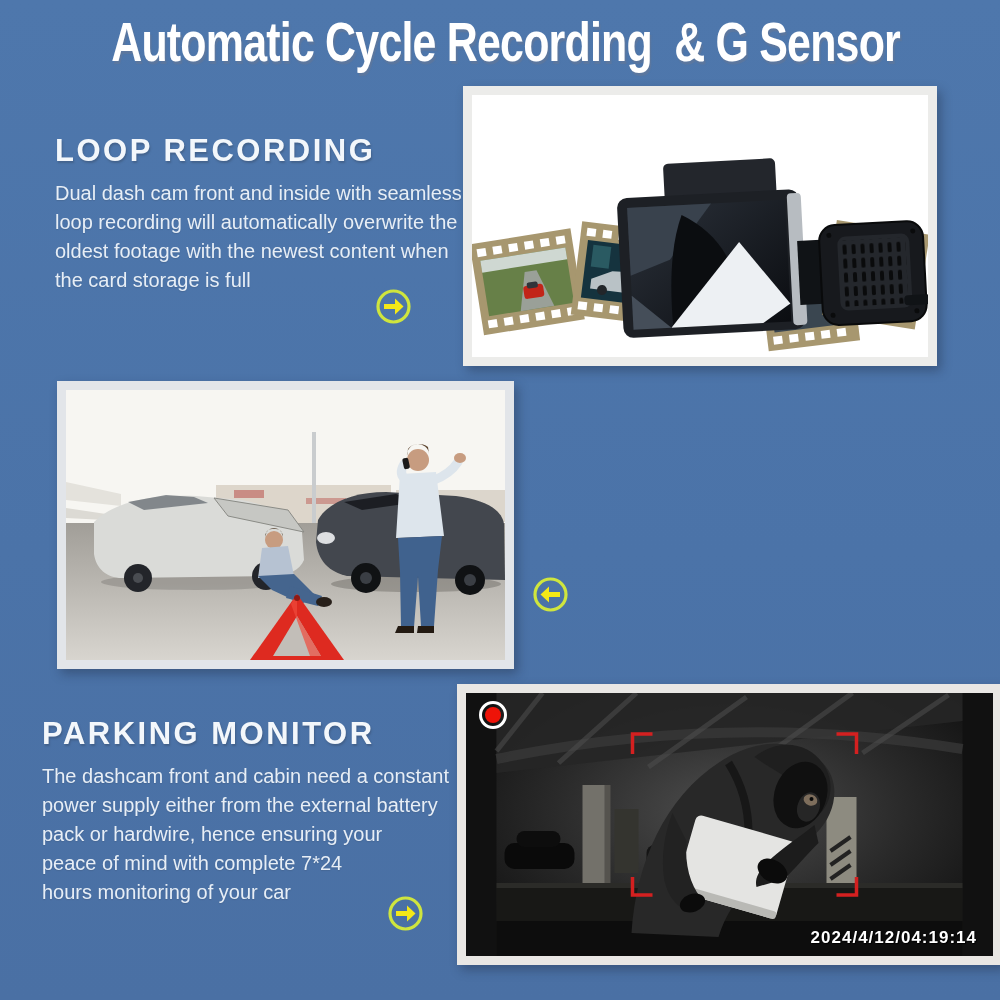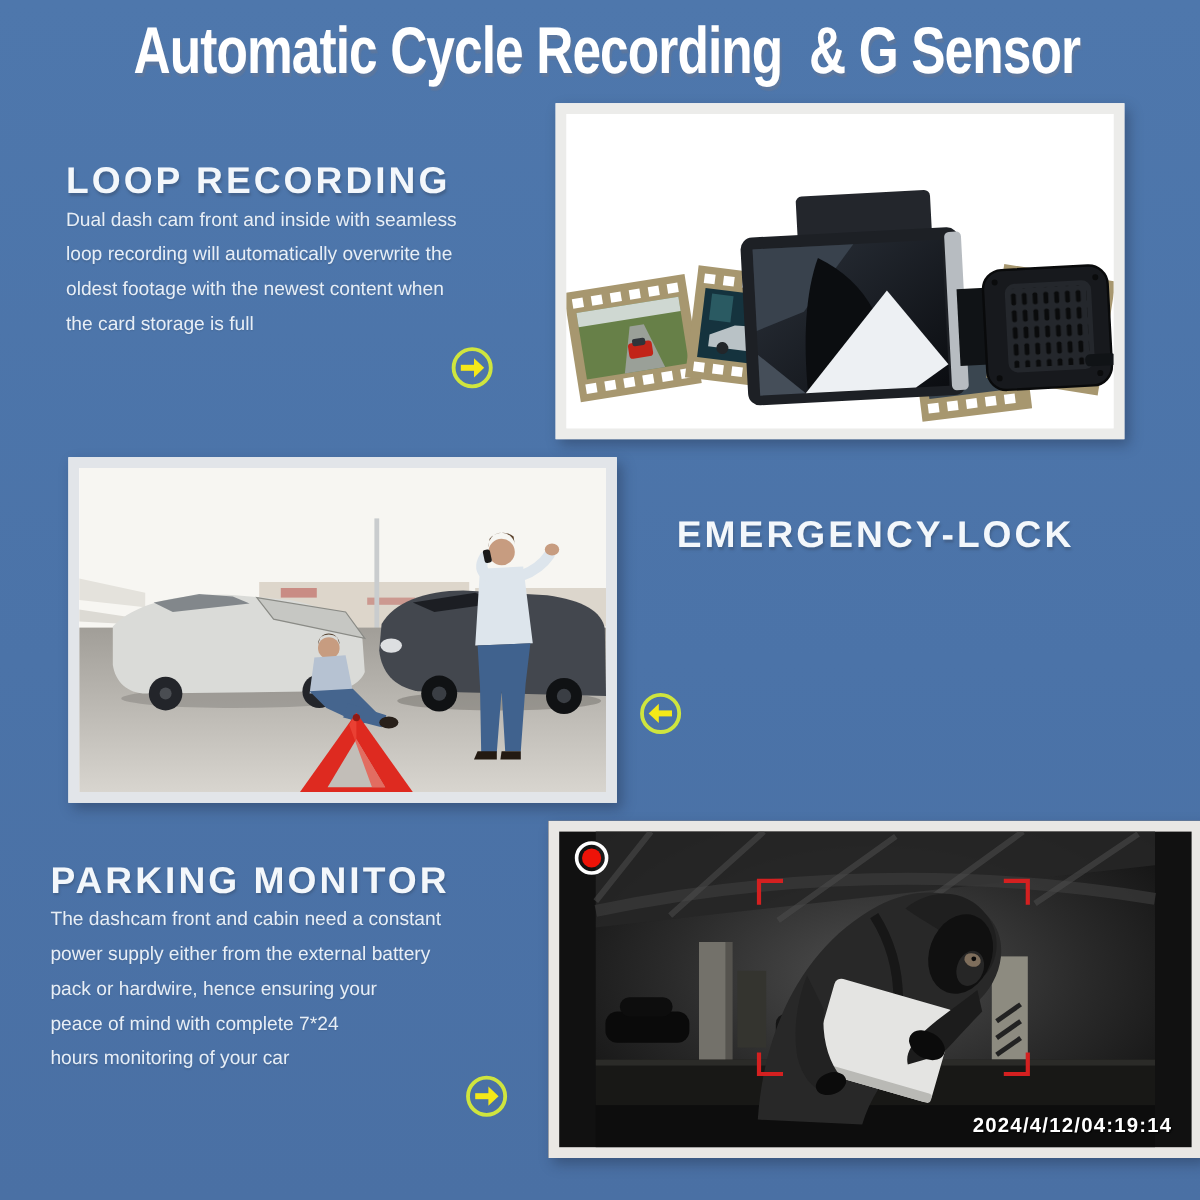--- a/index.html
+++ b/index.html
@@ -16,21 +16,21 @@
     display:inline-block; font-size:55px; font-weight:bold; color:#ffffff;
     letter-spacing:-1px; white-space:pre; transform:scaleX(.78); transform-origin:center;
     text-shadow:2px 3px 1px rgba(105,120,145,.5);
   }
   
   .sec-heading {
     font-size:31px; font-weight:bold; color:#f3f7fb; letter-spacing:2.5px;
     text-shadow:1px 2px 2px rgba(55,75,105,.45);
   }
   .sec-body {
-    font-size:16px; line-height:29px; color:#e7eef6;
+    margin-top:10px; font-size:20px; line-height:29px; color:#e7eef6;
     white-space:pre-line; text-shadow:0 1px 1px rgba(55,75,105,.25);
   }
   .text-block { position:absolute; }
   #loop-text    { left:55px;  top:133px; width:450px; }
   #emerg-text   { left:564px; top:428px; width:436px; }
   #parking-text { left:42px;  top:716px; width:450px; }
   
   .arrow-badge { position:absolute; width:37px; height:37px; }
   #arrow-loop    { left:375px; top:288px; }
   #arrow-emerg   { left:532px; top:576px; }
@@ -274,21 +274,20 @@
       <g>
         <polygon points="231,204 184,270 278,270" fill="#de2a20"></polygon>
         <polygon points="231,226 207,266 255,266" fill="#c2beb8"></polygon>
         <polygon points="231,204 225,214 244,266 255,266 231,226" fill="#f04a3c" opacity=".7"></polygon>
         <circle cx="231" cy="208" r="3" fill="#8f1a14"></circle>
       </g>
     </svg>
   </div>
 
   <div class="text-block" id="emerg-text">
-    <div class="sec-heading">EMERGENCY-LOCK</div>
   </div>
   <div class="arrow-badge" id="arrow-emerg">
     <svg viewBox="0 0 37 37">
       <circle cx="18.5" cy="18.5" r="15.5" fill="none" stroke="#cfe53e" stroke-width="3.2"></circle>
       <g transform="scale(-1,1) translate(-37,0)">
         <rect x="9" y="16" width="12" height="5" fill="#f4e818"></rect>
         <polygon points="20,10.5 28.5,18.5 20,26.5" fill="#f4e818"></polygon>
       </g>
     </svg>
   </div>

